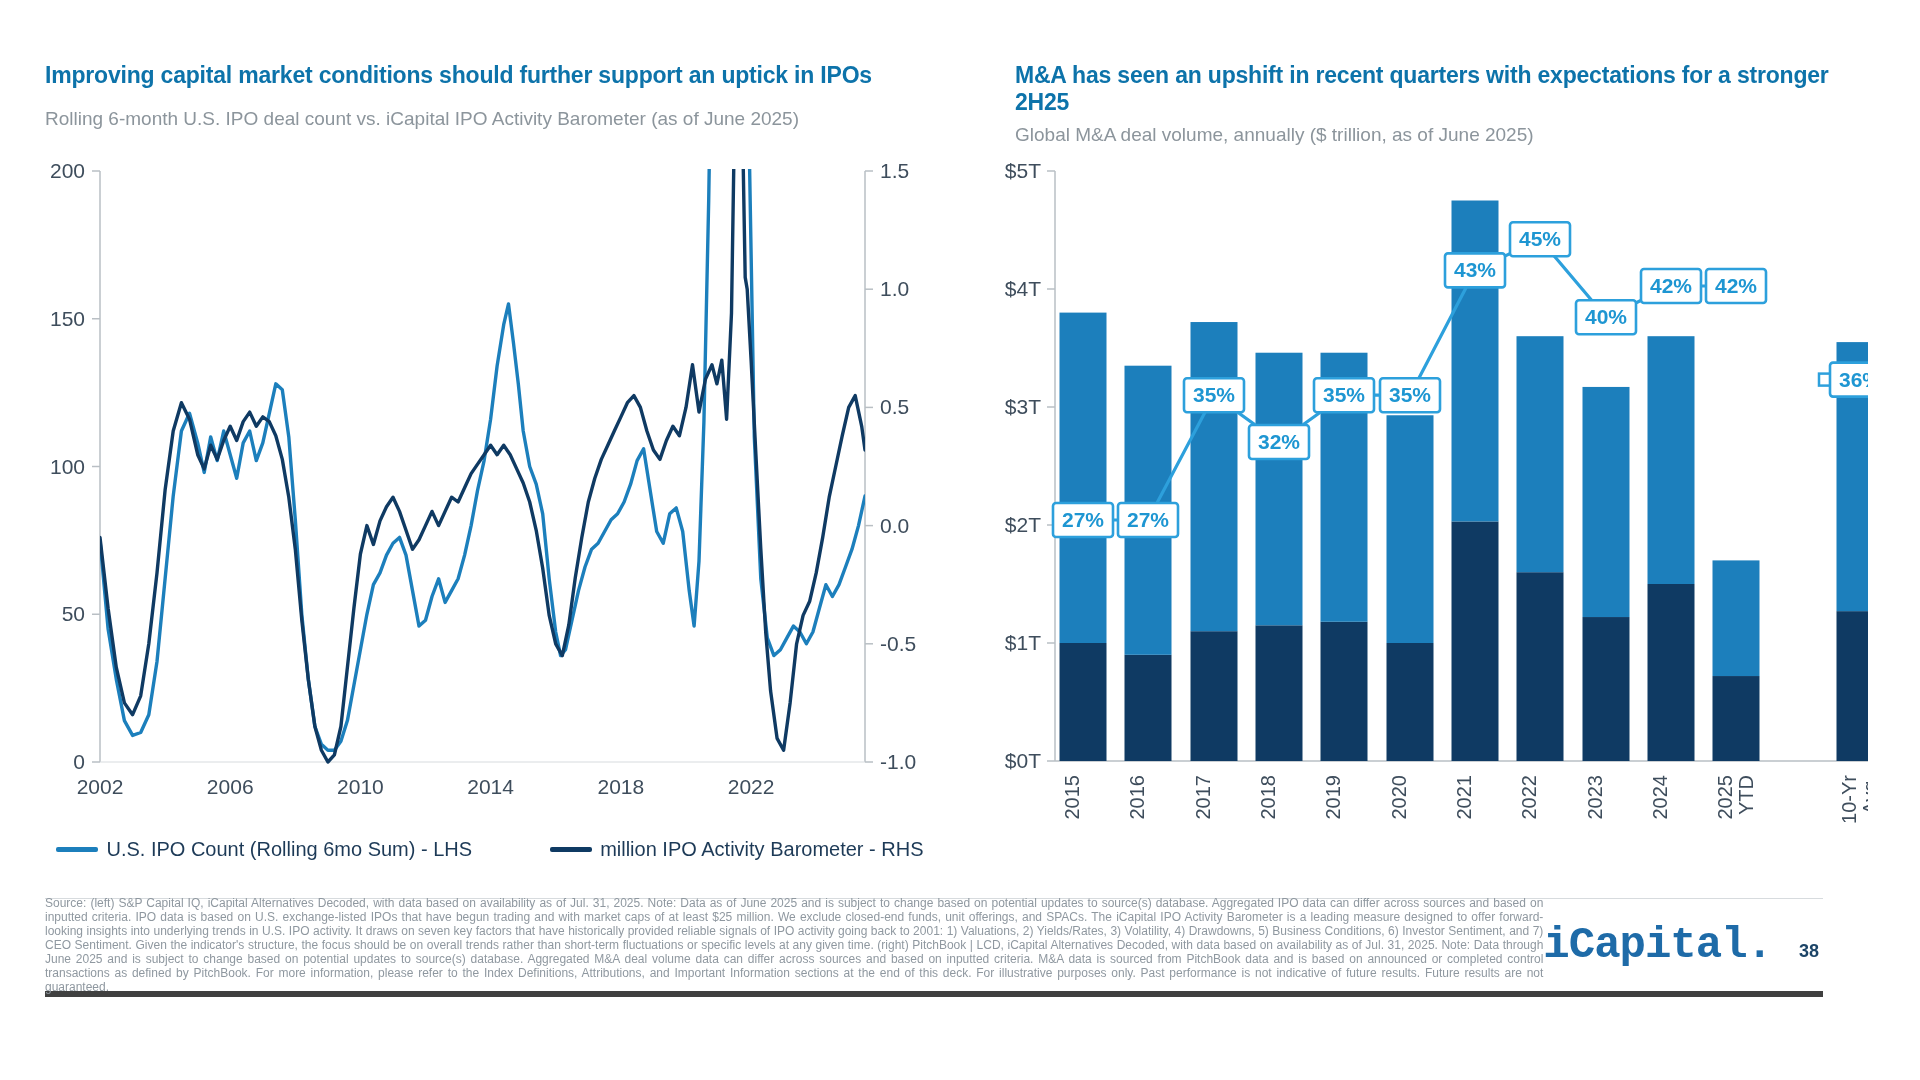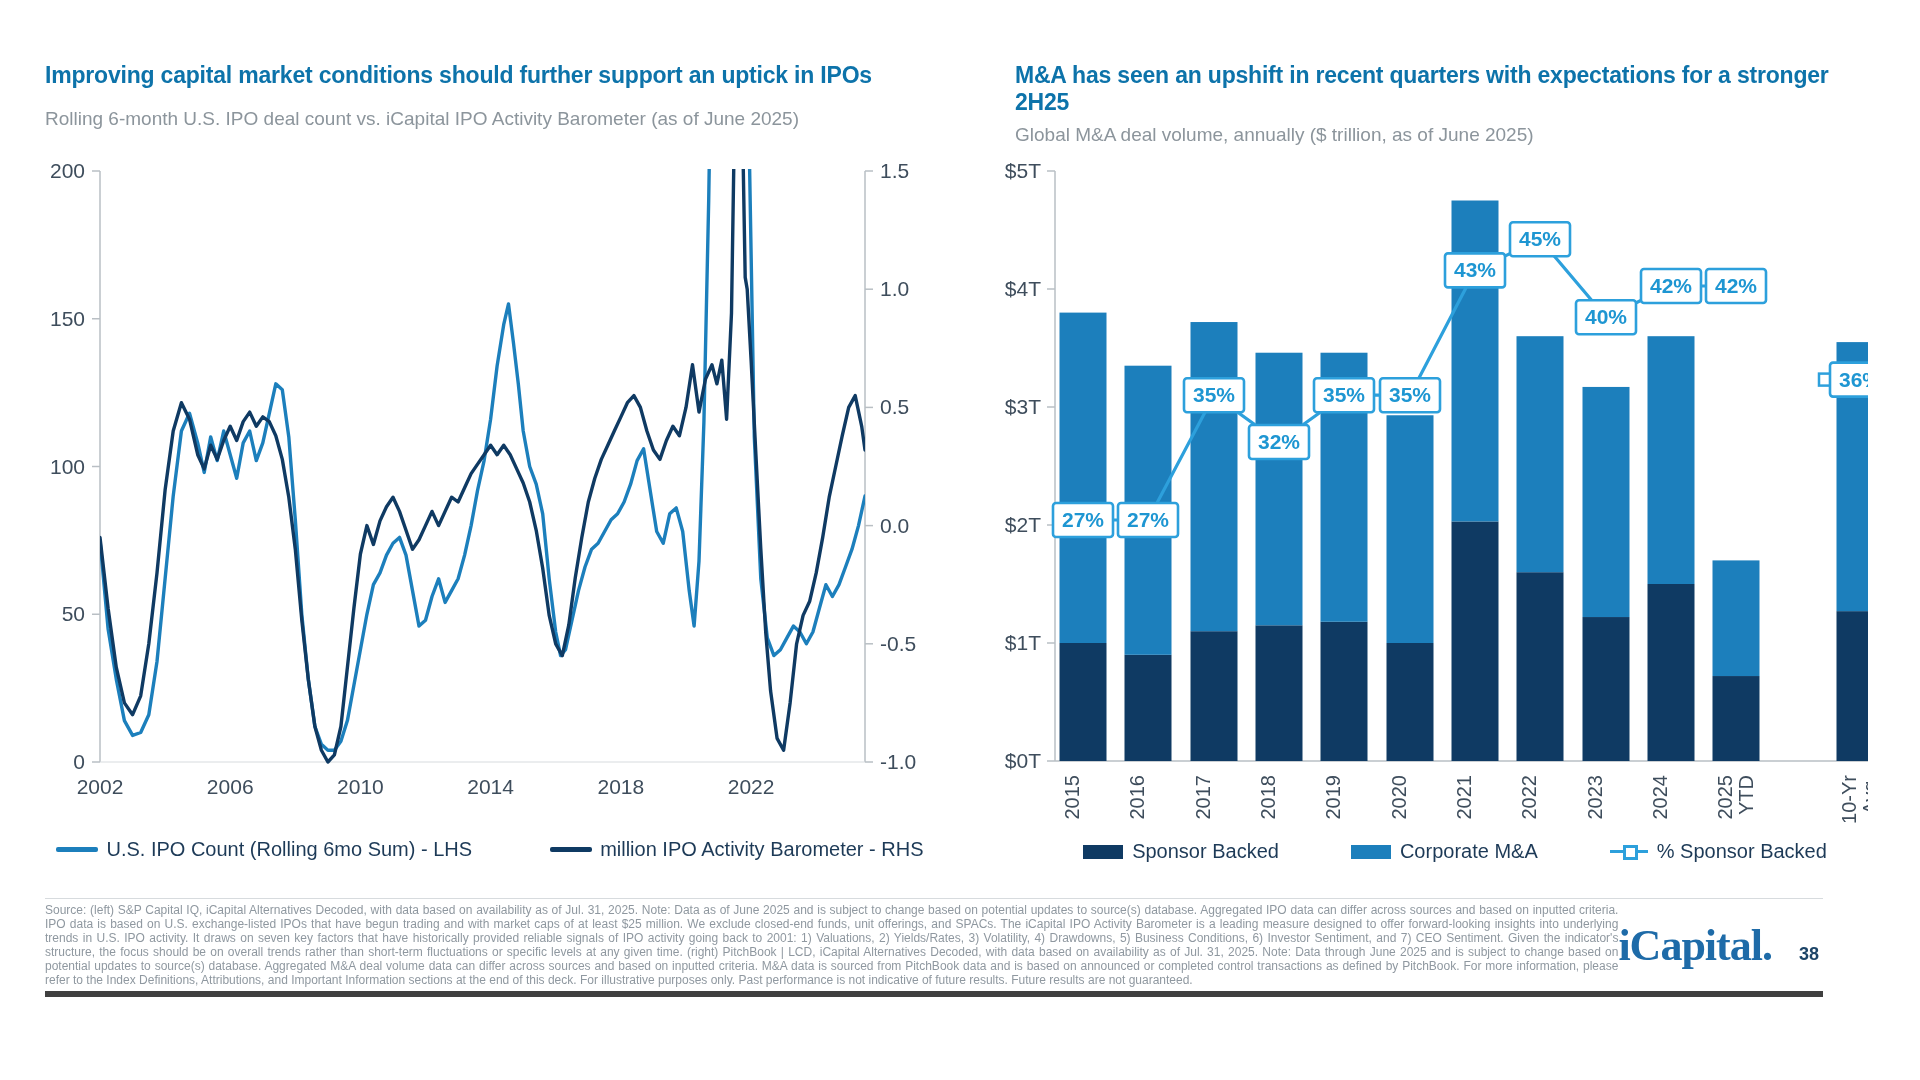--- a/index.html
+++ b/index.html
@@ -14,21 +14,21 @@
   .legend .item{display:flex;align-items:center;white-space:nowrap;}
   .sw-line{display:inline-block;width:42px;height:5px;border-radius:2px;margin-right:8px;}
   .sw-rect{display:inline-block;width:40px;height:14px;margin-right:9px;}
   .sw-pct{display:inline-block;position:relative;width:38px;height:3px;margin-right:9px;}
   .sw-pct i{position:absolute;left:13px;top:-5px;width:9px;height:9px;background:#fff;border-style:solid;border-width:3px;}
   .footer{position:absolute;left:45px;right:45px;top:898px;height:92px;
           border-top:1px solid #d7dbde;border-bottom:6px solid #404040;
           display:flex;align-items:center;}
   .footer-text{width:1645px;font-size:12px;line-height:13.9px;color:#8f98a0;text-align:justify;padding-top:2px;}
   .logo-wrap{margin-left:auto;display:flex;align-items:baseline;padding-right:4px;}
-  .logo{font-family:Liberation Serif, serif;font-weight:bold;font-size:44px;color:#1e6ba8;letter-spacing:-1px;}
+  .logo{font-family:Liberation Mono, monospace;font-weight:bold;font-size:44px;color:#1e6ba8;letter-spacing:-1px;}
   .pagenum{font-size:18px;font-weight:bold;color:#1c4467;margin-left:27px;}
 </style>
 </head>
 <body>
 
 <div class="slide">
 
   <h1 class="chart-title" style="left:45px;top:62px;">Improving capital market conditions should further support an uptick in IPOs</h1>
   <p class="chart-sub" style="left:45px;top:108px;">Rolling 6-month U.S. IPO deal count vs. iCapital IPO Activity Barometer (as of June 2025)</p>
   <svg id="svg-ipo" style="left:45px;top:150px;" width="890" height="660" viewBox="0 0 890 660">
@@ -217,36 +217,20 @@
       </g>
       <g>
         <rect x="691" y="119" width="60" height="34" rx="3" fill="#ffffff" stroke="#2da0dc" stroke-width="2.6"></rect>
         <text x="721" y="143" text-anchor="middle" font-size="21" font-weight="bold" fill="#1e96d2">42%</text>
       </g>
       <g>
         <rect x="815" y="212.6" width="60" height="34" rx="3" fill="#ffffff" stroke="#2da0dc" stroke-width="2.6"></rect>
         <text x="845" y="236.6" text-anchor="middle" font-size="21" font-weight="bold" fill="#1e96d2">36%</text>
       </g>
     </svg>
-  <div class="legend" style="left:1015px;top:840px;width:880px;gap:72px;">
-    <span class="item">
-      <span class="sw-rect" id="rc-sw1" style="background: rgb(15, 58, 99);"></span>
-      <span>Sponsor Backed</span>
-    </span>
-    <span class="item">
-      <span class="sw-rect" id="rc-sw2" style="background: rgb(28, 127, 188);"></span>
-      <span>Corporate M&amp;A</span>
-    </span>
-    <span class="item">
-      <span class="sw-pct" id="rc-sw3" style="background: rgb(45, 160, 220);">
-          <i id="rc-sw3m" style="border-color: rgb(45, 160, 220);"></i>
-        </span>
-      <span>% Sponsor Backed</span>
-    </span>
-  </div>
 
   <div class="footer">
     <div class="footer-text">Source: (left) S&amp;P Capital IQ, iCapital Alternatives Decoded, with data based on availability as of Jul. 31, 2025. Note: Data as of June 2025 and is subject to change based on potential updates to source(s) database. Aggregated IPO data can differ across sources and based on inputted criteria. IPO data is based on U.S. exchange-listed IPOs that have begun trading and with market caps of at least $25 million. We exclude closed-end funds, unit offerings, and SPACs. The iCapital IPO Activity Barometer is a leading measure designed to offer forward-looking insights into underlying trends in U.S. IPO activity. It draws on seven key factors that have historically provided reliable signals of IPO activity going back to 2001: 1) Valuations, 2) Yields/Rates, 3) Volatility, 4) Drawdowns, 5) Business Conditions, 6) Investor Sentiment, and 7) CEO Sentiment. Given the indicator's structure, the focus should be on overall trends rather than short-term fluctuations or specific levels at any given time. (right) PitchBook | LCD, iCapital Alternatives Decoded, with data based on availability as of Jul. 31, 2025. Note: Data through June 2025 and is subject to change based on potential updates to source(s) database. Aggregated M&amp;A deal volume data can differ across sources and based on inputted criteria. M&amp;A data is sourced from PitchBook data and is based on announced or completed control transactions as defined by PitchBook. For more information, please refer to the Index Definitions, Attributions, and Important Information sections at the end of this deck. For illustrative purposes only. Past performance is not indicative of future results. Future results are not guaranteed.</div>
     <div class="logo-wrap">
       <span class="logo">iCapital.</span>
       <span class="pagenum">38</span>
     </div>
   </div>
 
 </div>

